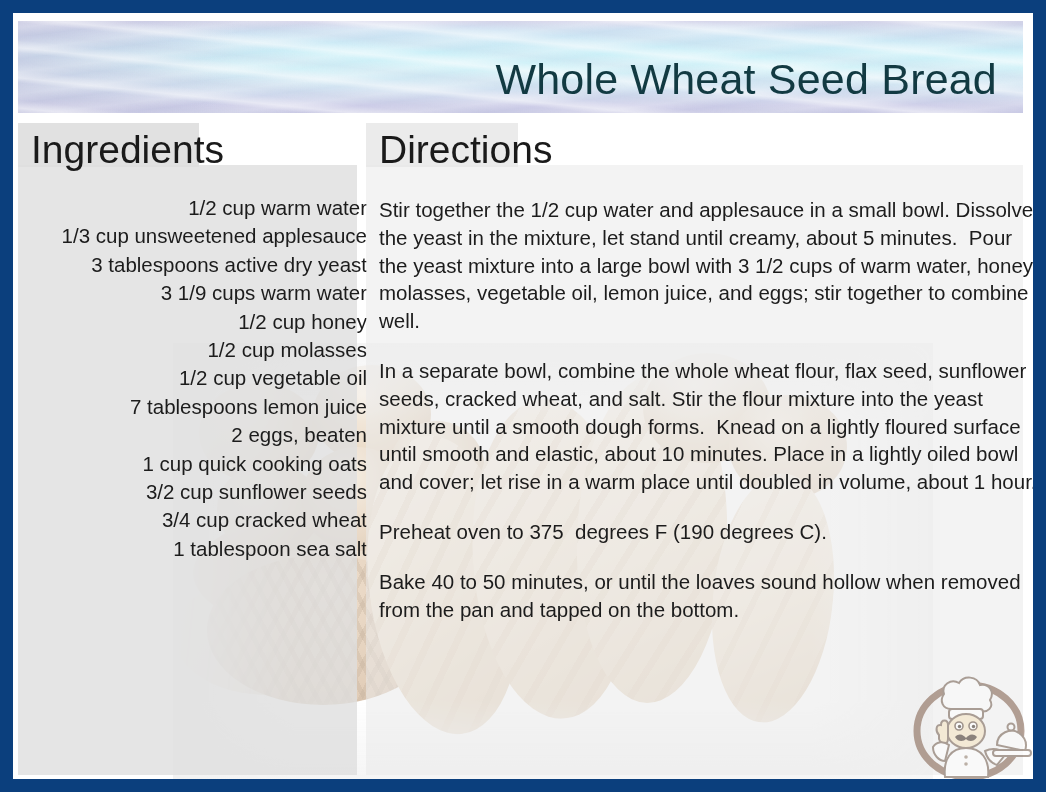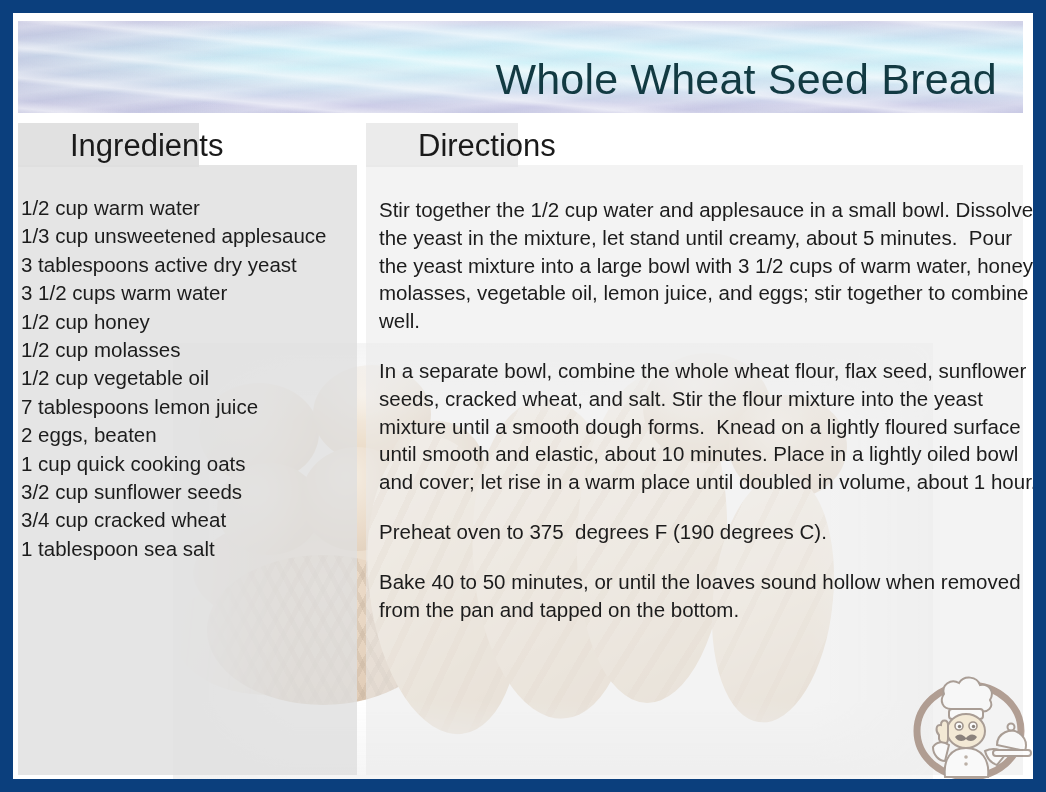--- a/index.html
+++ b/index.html
@@ -209,36 +209,36 @@
     position: absolute;
     left: 353px;
     top: 110px;
     width: 152px;
     height: 44px;
     background: rgba(230,230,230,0.80);
   }
 
   .section-heading {
     position: absolute;
-    font-size: 31px;
+    font-size: 39px;
     font-weight: 400;
     color: #1a1a1a;
     white-space: nowrap;
-    margin-left: 39px;
   }
   #ingredients-heading { left: 18px;  top: 115px; }
   #directions-heading  { left: 366px; top: 115px; text-align: right; }
 
   
   #ingredients-list {
     position: absolute;
-    left: 8px;
+    left: 24px;
     top: 181px;
     width: 330px;
     list-style: none;
+    text-align: right;
   }
   #ingredients-list li {
     font-size: 20.5px;
     line-height: 28.4px;
     color: #1c1c1c;
     white-space: nowrap;
   }
 
   
   #directions-body {
@@ -296,21 +296,21 @@
       <div id="photo-fade"></div>
     </div>
 
     <div id="ingredients-panel"></div>
     <div id="ingredients-tab"></div>
     <div class="section-heading" id="ingredients-heading">Ingredients</div>
     <ul id="ingredients-list">
       <li>1/2 cup warm water</li>
       <li>1/3 cup unsweetened applesauce</li>
       <li>3 tablespoons active dry yeast</li>
-      <li>3 1/2 cups warm water</li>
+      <li>3 1/9 cups warm water</li>
       <li>1/2 cup honey</li>
       <li>1/2 cup molasses</li>
       <li>1/2 cup vegetable oil</li>
       <li>7 tablespoons lemon juice</li>
       <li>2 eggs, beaten</li>
       <li>1 cup quick cooking oats</li>
       <li>3/2 cup sunflower seeds</li>
       <li>3/4 cup cracked wheat</li>
       <li>1 tablespoon sea salt</li>
     </ul>

